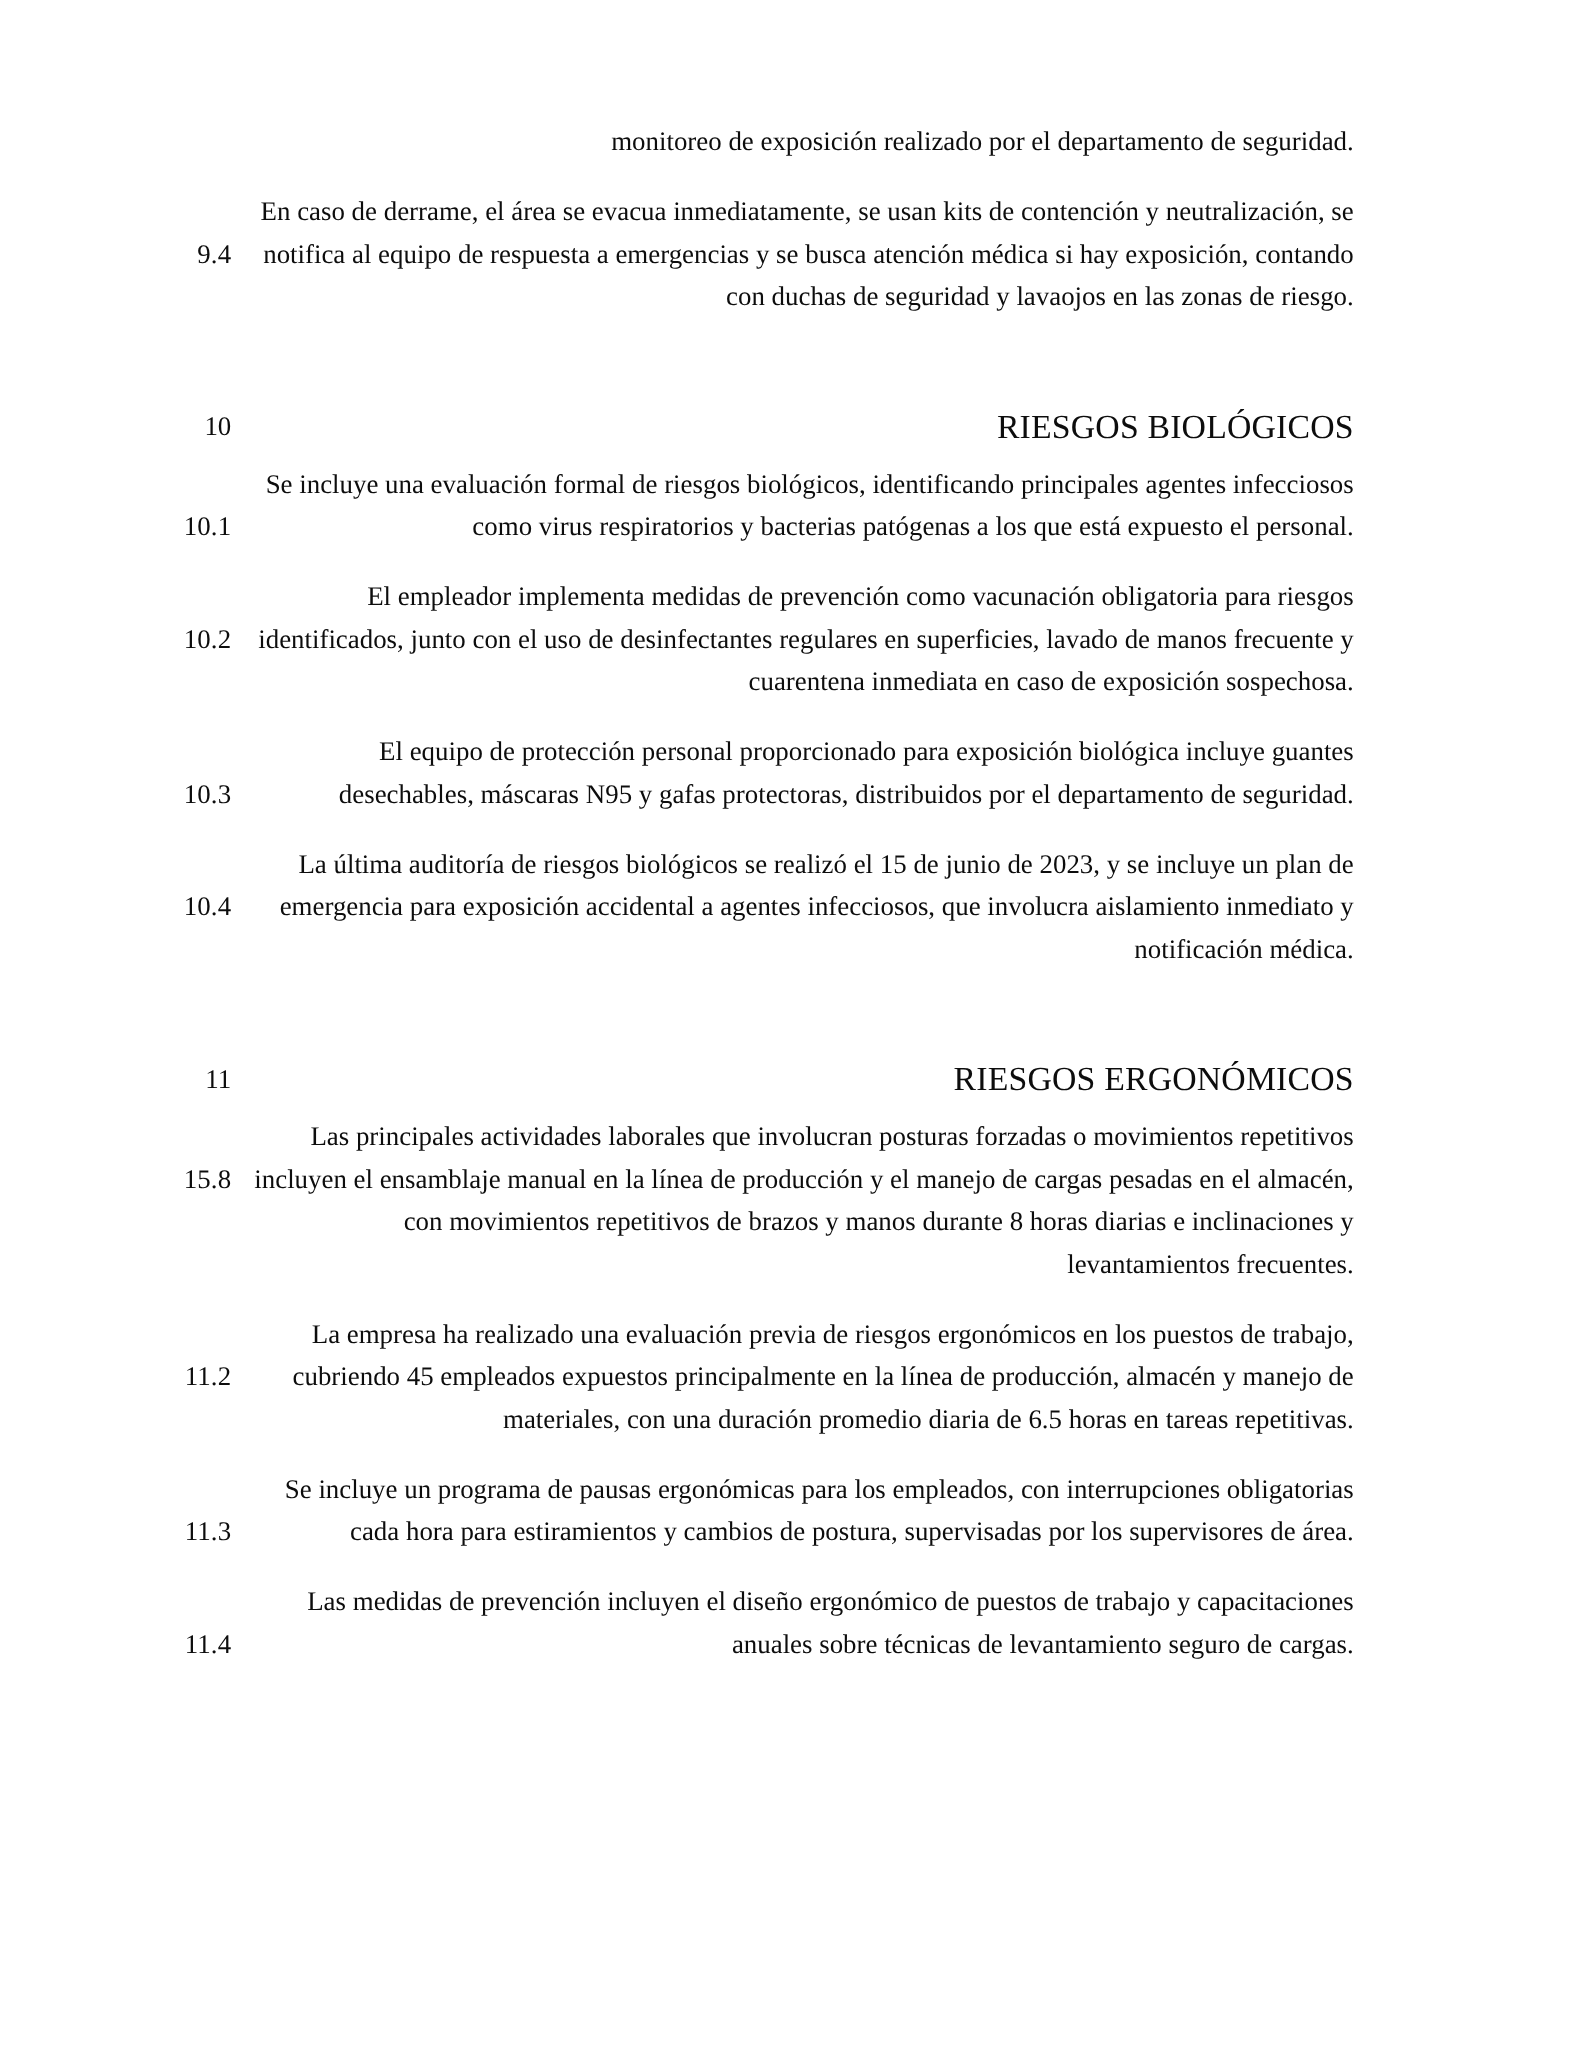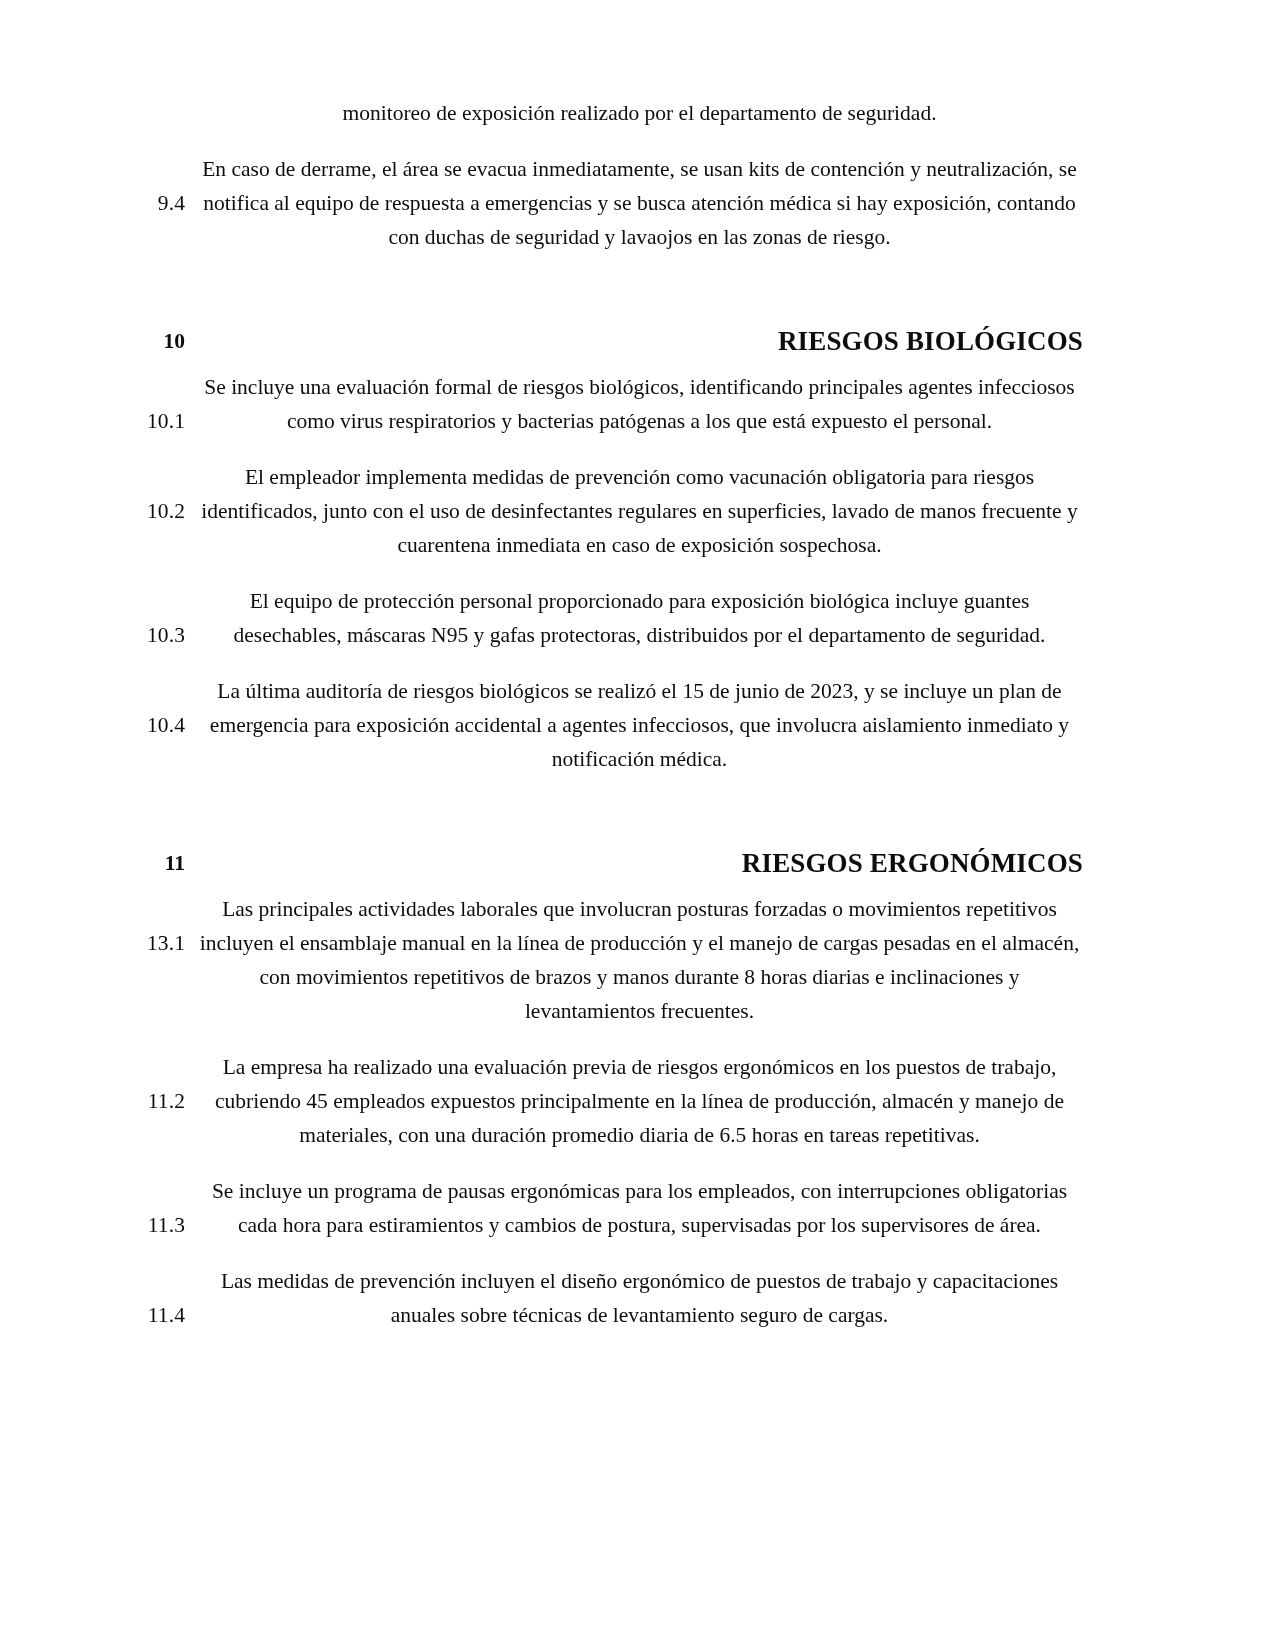--- a/index.html
+++ b/index.html
@@ -43,32 +43,32 @@
     line-height: 34px;
     letter-spacing: 0.1px;
     white-space: nowrap;
     margin-top: 34px;
   }
   .clause-body {
     flex: 1 1 auto;
     padding-left: 11px;
     font-size: 21.5px;
     line-height: 34px;
-    text-align: center;
+    text-align: right;
     hyphens: none;
     font-family: Liberation Serif, serif;
   }
   
   .clause.continuation .clause-num { visibility: hidden; }
 
   
   .section-heading {
     display: flex;
     align-items: flex-start;
-    font-weight: bold;
+    font-weight: normal;
     margin: 0;
   }
   .section-heading .sec-num {
     flex: 0 0 52px;
     width: 52px;
     text-align: right;
     font-size: 21.5px;
     line-height: 34px;
   }
   .section-heading .sec-title {
@@ -127,21 +127,21 @@
 
     <div class="gap-before-section"></div>
 
     <div class="section-heading">
       <div class="sec-num">11</div>
       <div class="sec-title">RIESGOS ERGONÓMICOS</div>
     </div>
     <div class="gap-after-section"></div>
 
     <div class="clause">
-      <div class="clause-num">13.1</div>
+      <div class="clause-num">15.8</div>
       <div class="clause-body">Las principales actividades laborales que involucran posturas forzadas o movimientos repetitivos incluyen el ensamblaje manual en la línea de producción y el manejo de cargas pesadas en el almacén, con movimientos repetitivos de brazos y manos durante 8 horas diarias e inclinaciones y levantamientos frecuentes.</div>
     </div>
     <div class="clause">
       <div class="clause-num">11.2</div>
       <div class="clause-body">La empresa ha realizado una evaluación previa de riesgos ergonómicos en los puestos de trabajo, cubriendo 45 empleados expuestos principalmente en la línea de producción, almacén y manejo de materiales, con una duración promedio diaria de 6.5 horas en tareas repetitivas.</div>
     </div>
     <div class="clause">
       <div class="clause-num">11.3</div>
       <div class="clause-body">Se incluye un programa de pausas ergonómicas para los empleados, con interrupciones obligatorias cada hora para estiramientos y cambios de postura, supervisadas por los supervisores de área.</div>
     </div>

